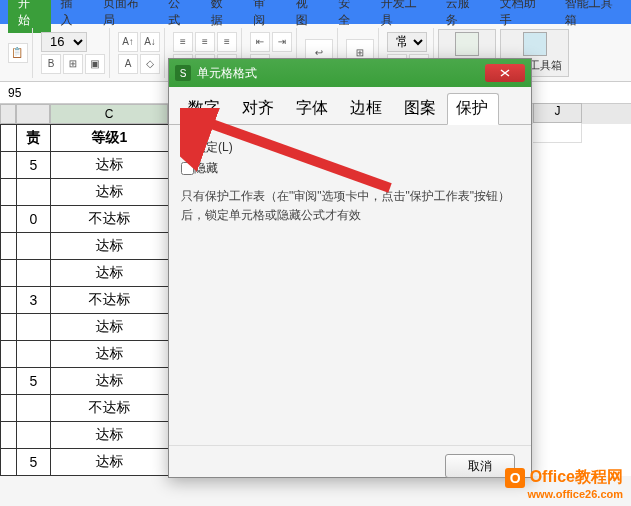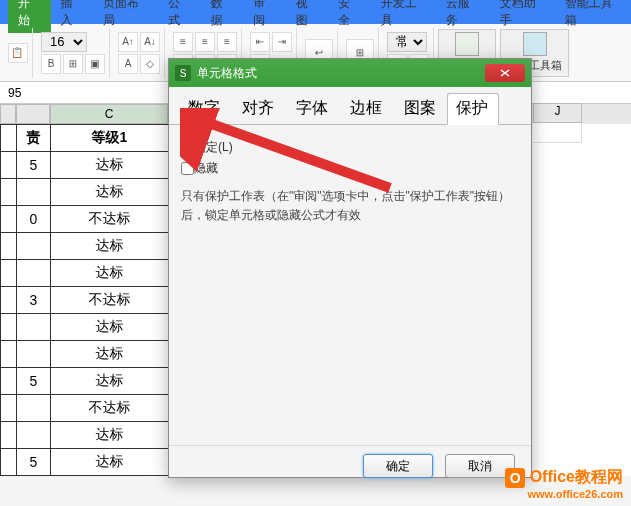--- a/index.html
+++ b/index.html
@@ -252,21 +252,20 @@
       <input type="checkbox" style="">
       <span>锁定(L)</span>
     </label>
     <label class="chk-row">
       <input type="checkbox" style="">
       <span>隐藏</span>
     </label>
     <div class="info-text">只有保护工作表（在"审阅"选项卡中，点击"保护工作表"按钮）后，锁定单元格或隐藏公式才有效</div>
   </div>
   <div class="dialog-footer">
-    <button class="dbtn primary">确定</button>
     <button class="dbtn">取消</button>
   </div>
 </div>
 
 <svg class="arrow" width="220" height="90">
   <defs>
     <marker id="ah" markerWidth="12" markerHeight="12" refX="2" refY="5" orient="auto">
       <path d="M0,0 L0,10 L12,5 z" fill="#e03030"></path>
     </marker>
   </defs>

